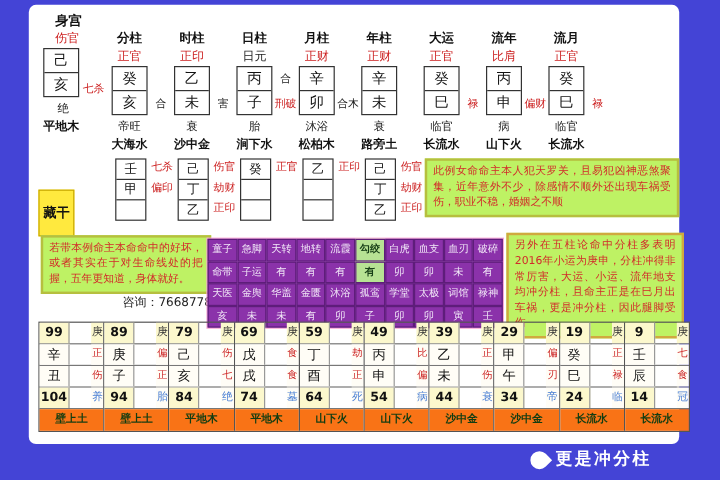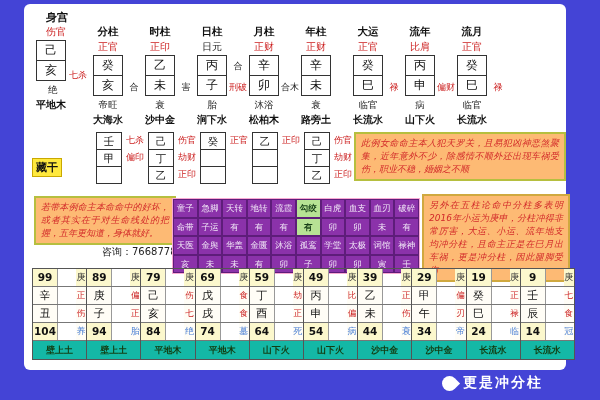--- a/index.html
+++ b/index.html
@@ -28,32 +28,32 @@
                     align-items:center;justify-content:center;word-break:break-all;}
   .a-stem{margin-top:30px;}
   [data-c="red"]{color:#cc2020;}
   [data-c="black"]{color:#1a1a1a;}
   [data-c="blue"]{color:#2b50c8;}
   .red{color:#cc2020;}
 
   
   .hidden-sec{position:absolute;left:0;top:128px;width:551px;height:62px;}
   .hs-label{position:absolute;left:8px;top:26px;background:#ffe93e;color:#111;
-            font-size:11px;font-weight:bold;padding:1px 3px;border:1px solid #c9a800;}
+            font-size:11px;font-weight:bold;padding:11px 3px;border:1px solid #c9a800;}
   .hs-units{position:absolute;left:72px;top:0;display:flex;}
   .hbox-unit{width:52px;flex:0 0 52px;display:flex;}
   .hbox{width:24px;border:1.2px solid #333;}
   .h-cell{height:16px;line-height:16px;font-size:10.5px;color:#111;text-align:center;}
   .h-cell + .h-cell{border-top:1.2px solid #333;}
   .h-labels{width:26px;}
   .h-god{height:17px;line-height:17px;font-size:9px;color:#cc2020;text-align:center;}
 
   
-  .note{position:absolute;border:2px solid #b6bf3f;background:#fdba74;color:#d22a2a;
-        font-size:9px;line-height:13px;padding:3px 5px;text-align:justify;font-style:italic;}
+  .note{position:absolute;border:2px solid #b6bf3f;background:#bef264;color:#d22a2a;
+        font-size:9px;line-height:13px;padding:3px 5px;text-align:justify;}
   .note-topright{left:330px;top:128px;width:198px;}
   .note-left{left:10px;top:192px;width:128px;}
   .note-right{left:398px;top:190px;width:134px;border-color:#d0a93f;}
   .qq-line{position:absolute;left:78px;top:241px;font-size:10px;color:#222;}
 
   
   .shensha{position:absolute;left:148px;top:194px;border:1px solid #f9a8d4;}
   .ss-row{display:grid;grid-template-columns:repeat(10,24.6px);}
   .ss-cell{height:16.5px;line-height:16.5px;font-size:8.5px;text-align:center;
            background:#8b32aa;color:#f2e8f8;border:0.5px solid #5e1d7a;overflow:hidden;}
@@ -67,21 +67,21 @@
   .dy-row{display:flex;border-bottom:1px solid #777;}
   .dy-l{width:24px;border-right:1px solid #999;}
   .dy-r{flex:1;margin-left:18px;}
   .dy-l,.dy-r{height:17px;line-height:17px;text-align:center;overflow:hidden;}
   .dy-num{font-size:10.5px;font-weight:bold;color:#111;background:#fcf8cd;}
   .dy-gz{font-size:9px;color:#333;background:#fcf8cd;}
   .dy-char{font-size:11px;color:#111;background:#fffdf6;}
   .dy-god{font-size:8.5px;color:#cc2222;background:#fffdf6;}
   .dy-stage{font-size:9px;color:#4a7fd4;background:#fffdf6;}
   .dy-nayin{height:18px;line-height:18px;text-align:center;font-size:9px;font-weight:bold;
-            color:#123d12;background:#14b8a6;}
+            color:#123d12;background:#f97316;}
 
   
   .watermark{position:absolute;left:442px;top:374px;display:flex;align-items:center;gap:6px;}
   .wm-icon{width:15px;height:15px;background:#ffffff;border-radius:50% 0 50% 50%;
            transform:rotate(45deg);}
   .wm-text{color:#ffffff;font-size:14px;font-weight:bold;letter-spacing:2px;}
 </style>
 </head>
 <body>
 

